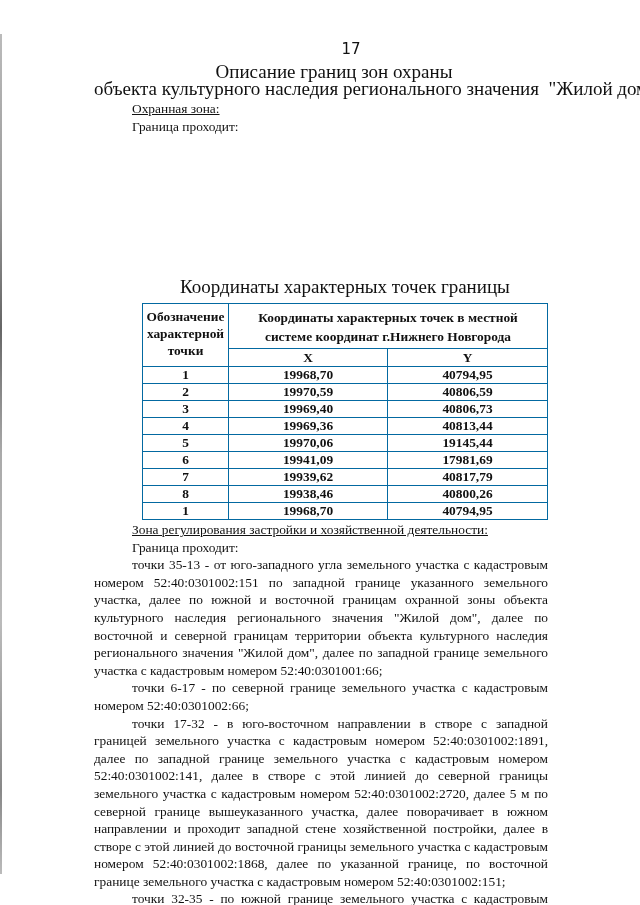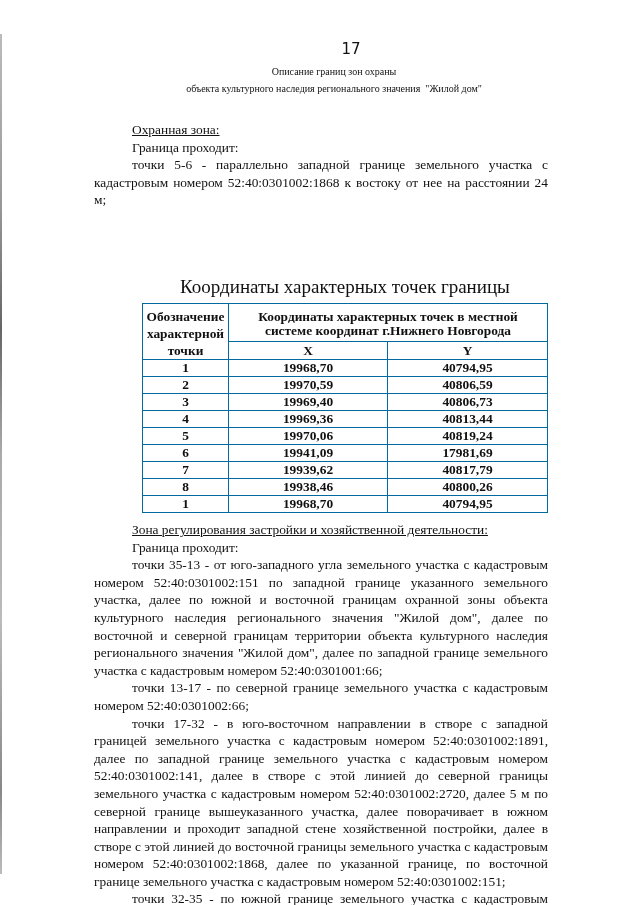--- a/index.html
+++ b/index.html
@@ -11,64 +11,63 @@
   .scan-edge {
     position: absolute; left: 0; top: 34px; width: 2px; height: 840px;
     background: linear-gradient(#bbb, #999 20%, #666 35%, #aaa 50%, #bbb 70%, #888 90%, #bbb);
   }
   .page-num {
     position: absolute; top: 40px; left: 0; width: 640px; text-align: center;
     font-family: "DejaVu Sans", sans-serif; font-size: 15px; margin-left: 31px;
   }
   .title {
     position: absolute; top: 63px; left: 94px; width: 480px; text-align: center;
-    font-size: 10px; line-height: 17px;
+    font-size: 19px; line-height: 17px;
   }
   .body-text {
     position: absolute; left: 94px; width: 454px;
     font-size: 13.4px; line-height: 17.6px; text-align: justify;
   }
   .body-text p { margin: 0; }
   .indent { text-indent: 38px; }
   .underline { text-decoration: underline; }
-  #block1 { top: 121px; }
+  #block1 { top: 100px; }
   .table-caption {
     position: absolute; top: 276px; left: 142px; width: 406px; text-align: center;
     font-size: 19px;
   }
   table.coords {
     position: absolute; top: 303px; left: 142px; width: 406px;
     border-collapse: collapse; font-size: 13.4px;
   }
   table.coords td, table.coords th {
     border: 1px solid #0369a1; text-align: center; font-weight: bold;
     padding: 0; line-height: 16px;
   }
   table.coords th.h1 { width: 85px; padding: 4px 0 0 0; vertical-align: top; line-height: 17px; }
-  table.coords th.h2 { padding: 4px 4px 2px 4px; line-height: 14px; }
+  table.coords th.h2 { padding: 4px 4px 2px 4px; line-height: 19px; }
   table.coords th.h3 { height: 17px; }
   table.coords td { height: 16px; }
   #block2 { top: 521px; }
 </style>
 </head>
 <body>
 
 <div class="scan-edge"></div>
 
 <div class="page-num">17</div>
 
 <div class="title">
   <div>Описание границ зон охраны</div>
   <div style="white-space:pre;">объекта культурного наследия регионального значения  "Жилой дом"</div>
 </div>
 
 <div class="body-text" id="block1">
   <p class="indent underline">Охранная зона:</p>
   <p class="indent">Граница проходит:</p>
-  <p class="indent">точки 5-6 - параллельно западной границе земельного участка с кадастровым номером 52:40:0301002:1868 к востоку от нее на расстоянии 24 м;</p>
 </div>
 
 <div class="table-caption">Координаты характерных точек границы</div>
 
 <table class="coords">
   <thead>
     <tr>
       <th class="h1" rowspan="2">Обозначение характерной точки</th>
       <th class="h2" colspan="2">Координаты характерных точек в местной системе координат г.Нижнего Новгорода</th>
     </tr>
@@ -94,21 +93,21 @@
       <td>40806,73</td>
     </tr>
     <tr>
       <td>4</td>
       <td>19969,36</td>
       <td>40813,44</td>
     </tr>
     <tr>
       <td>5</td>
       <td>19970,06</td>
-      <td>40819,24</td>
+      <td>19145,44</td>
     </tr>
     <tr>
       <td>6</td>
       <td>19941,09</td>
       <td>17981,69</td>
     </tr>
     <tr>
       <td>7</td>
       <td>19939,62</td>
       <td>40817,79</td>
@@ -123,16 +122,16 @@
       <td>19968,70</td>
       <td>40794,95</td>
     </tr>
   </tbody>
 </table>
 
 <div class="body-text" id="block2">
   <p class="indent underline">Зона регулирования застройки и хозяйственной деятельности:</p>
   <p class="indent">Граница проходит:</p>
   <p class="indent">точки 35-13 - от юго-западного угла земельного участка с кадастровым номером 52:40:0301002:151 по западной границе указанного земельного участка, далее по южной и восточной границам охранной зоны объекта культурного наследия регионального значения "Жилой дом", далее по восточной и северной границам территории объекта культурного наследия регионального значения "Жилой дом", далее по западной границе земельного участка с кадастровым номером 52:40:0301001:66;</p>
-  <p class="indent">точки 13-17 - по северной границе земельного участка с кадастровым номером 52:40:0301002:66;</p>
+  <p class="indent">точки 6-17 - по северной границе земельного участка с кадастровым номером 52:40:0301002:66;</p>
   <p class="indent">точки 17-32 - в юго-восточном направлении в створе с западной границей земельного участка с кадастровым номером 52:40:0301002:1891, далее по западной границе земельного участка с кадастровым номером 52:40:0301002:141, далее в створе с этой линией до северной границы земельного участка с кадастровым номером 52:40:0301002:2720, далее 5 м по северной границе вышеуказанного участка, далее поворачивает в южном направлении и проходит западной стене хозяйственной постройки, далее в створе с этой линией до восточной границы земельного участка с кадастровым номером 52:40:0301002:1868, далее по указанной границе, по восточной границе земельного участка с кадастровым номером 52:40:0301002:151;</p>
   <p class="indent">точки 32-35 - по южной границе земельного участка с кадастровым номером 52:40:0301002:151.</p>
 </div>
 
 </body></html>

